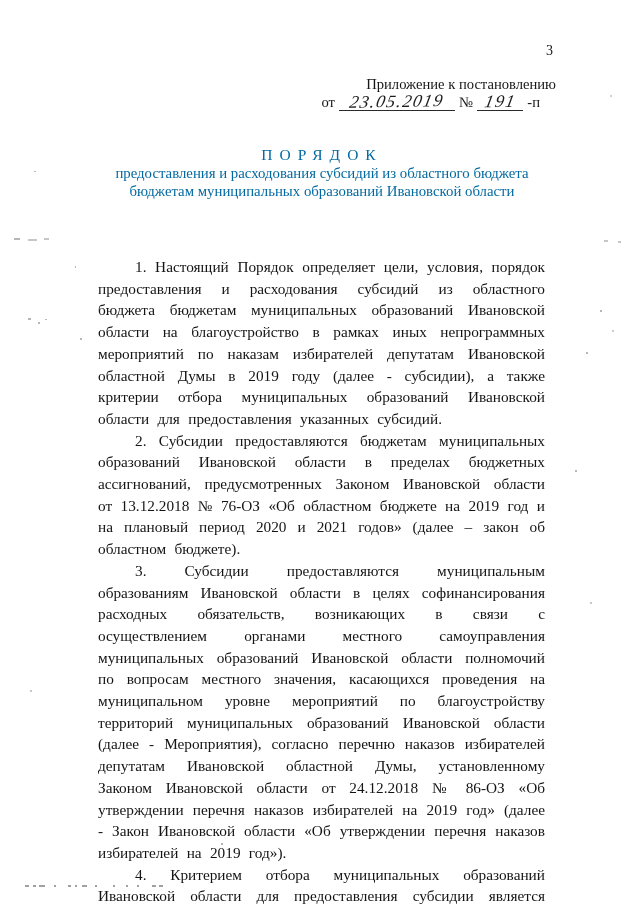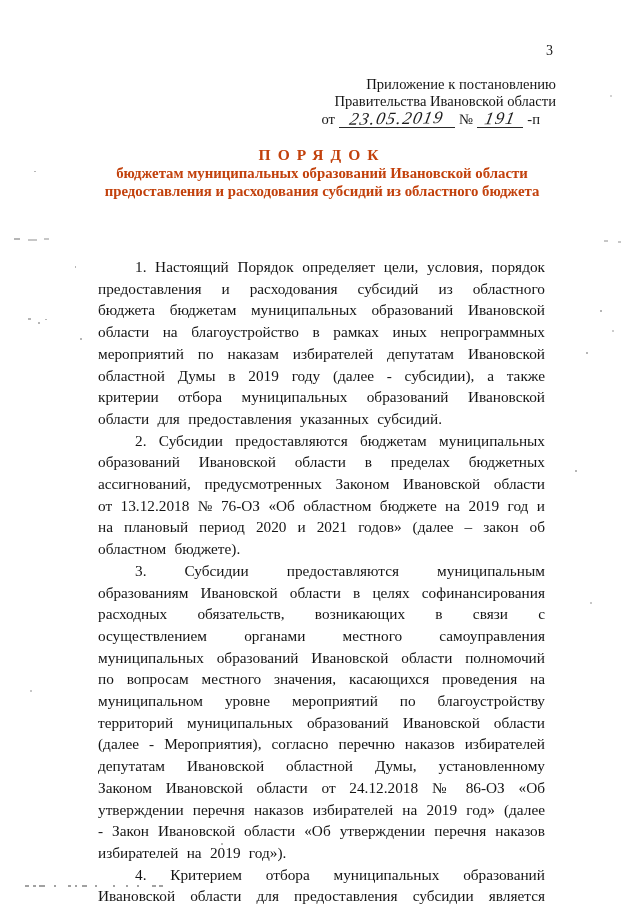--- a/index.html
+++ b/index.html
@@ -17,21 +17,21 @@
     display:inline-block;border-bottom:1.3px solid #2a2a2a;
     padding:0 11px;margin:0 4px;line-height:15px;
   }
   .hw-line--num{padding:0 8px;}
   .hw{
     display:inline-block;font-style:italic;font-size:17.5px;letter-spacing:1.5px;
     transform:skewX(-12deg) rotate(-1deg);font-weight:500;color:#1c1c1c;
   }
   .title-block{
     position:absolute;top:146px;left:92px;width:460px;text-align:center;
-    font-weight:bold;font-size:14.8px;line-height:17.3px;color:#c2410c;
+    font-weight:normal;font-size:14.8px;line-height:17.3px;color:#0369a1;
   }
   .title-main{letter-spacing:0.45em;font-size:15.5px;margin-bottom:2px;}
   .subtitle-line{white-space:nowrap;}
   .body-block{
     position:absolute;top:256px;left:98px;width:447px;
     font-size:15.3px;line-height:21.7px;text-align:justify;color:#141414;
   }
   .body-block p{margin:0;text-indent:37px;word-spacing:4.5px;}
   
   .speck{position:absolute;background:#8f8f8f;opacity:.65;}
@@ -75,30 +75,29 @@
 </style>
 </head>
 <body>
 
 <div class="page">
 
   <span class="page-number">3</span>
 
   <div class="header-block">
     <div>Приложение к постановлению</div>
-    <div>Правительства Ивановской области</div>
     <div class="header-line3">
       <span>от</span><span class="hw-line"><span class="hw">23.05.2019</span></span><span>№</span><span class="hw-line hw-line--num"><span class="hw">191</span></span><span>-п</span>
     </div>
   </div>
 
   <div class="title-block">
     <div class="title-main">ПОРЯДОК</div>
+    <div class="subtitle-line">предоставления и расходования субсидий из областного бюджета</div>
     <div class="subtitle-line">бюджетам муниципальных образований Ивановской области</div>
-    <div class="subtitle-line">предоставления и расходования субсидий из областного бюджета</div>
   </div>
 
   <div class="body-block">
     <p>1. Настоящий Порядок определяет цели, условия, порядок предоставления и расходования субсидий из областного бюджета бюджетам муниципальных образований Ивановской области на благоустройство в рамках иных непрограммных мероприятий по наказам избирателей депутатам Ивановской областной Думы в 2019 году (далее - субсидии), а также критерии отбора муниципальных образований Ивановской области для предоставления указанных субсидий.</p>
     <p>2. Субсидии предоставляются бюджетам муниципальных образований Ивановской области в пределах бюджетных ассигнований, предусмотренных Законом Ивановской области от 13.12.2018 № 76-ОЗ «Об областном бюджете на 2019 год и на плановый период 2020 и 2021 годов» (далее – закон об областном бюджете).</p>
     <p>3. Субсидии предоставляются муниципальным образованиям Ивановской области в целях софинансирования расходных обязательств, возникающих в связи с осуществлением органами местного самоуправления муниципальных образований Ивановской области полномочий по вопросам местного значения, касающихся проведения на муниципальном уровне мероприятий по благоустройству территорий муниципальных образований Ивановской области (далее - Мероприятия), согласно перечню наказов избирателей депутатам Ивановской областной Думы, установленному Законом Ивановской области от 24.12.2018 № 86-ОЗ «Об утверждении перечня наказов избирателей на 2019 год» (далее - Закон Ивановской области «Об утверждении перечня наказов избирателей на 2019 год»).</p>
     <p>4. Критерием отбора муниципальных образований Ивановской области для предоставления субсидии является включение Мероприятий в перечень наказов избирателей депутатам Ивановской областной Думы, требующих расходования средств областного бюджета в 2019 году, установленный Законом Ивановской области «Об утверждении перечня наказов избирателей на 2019 год».</p>
   </div>
 
   <span class="speck sp1"></span>

